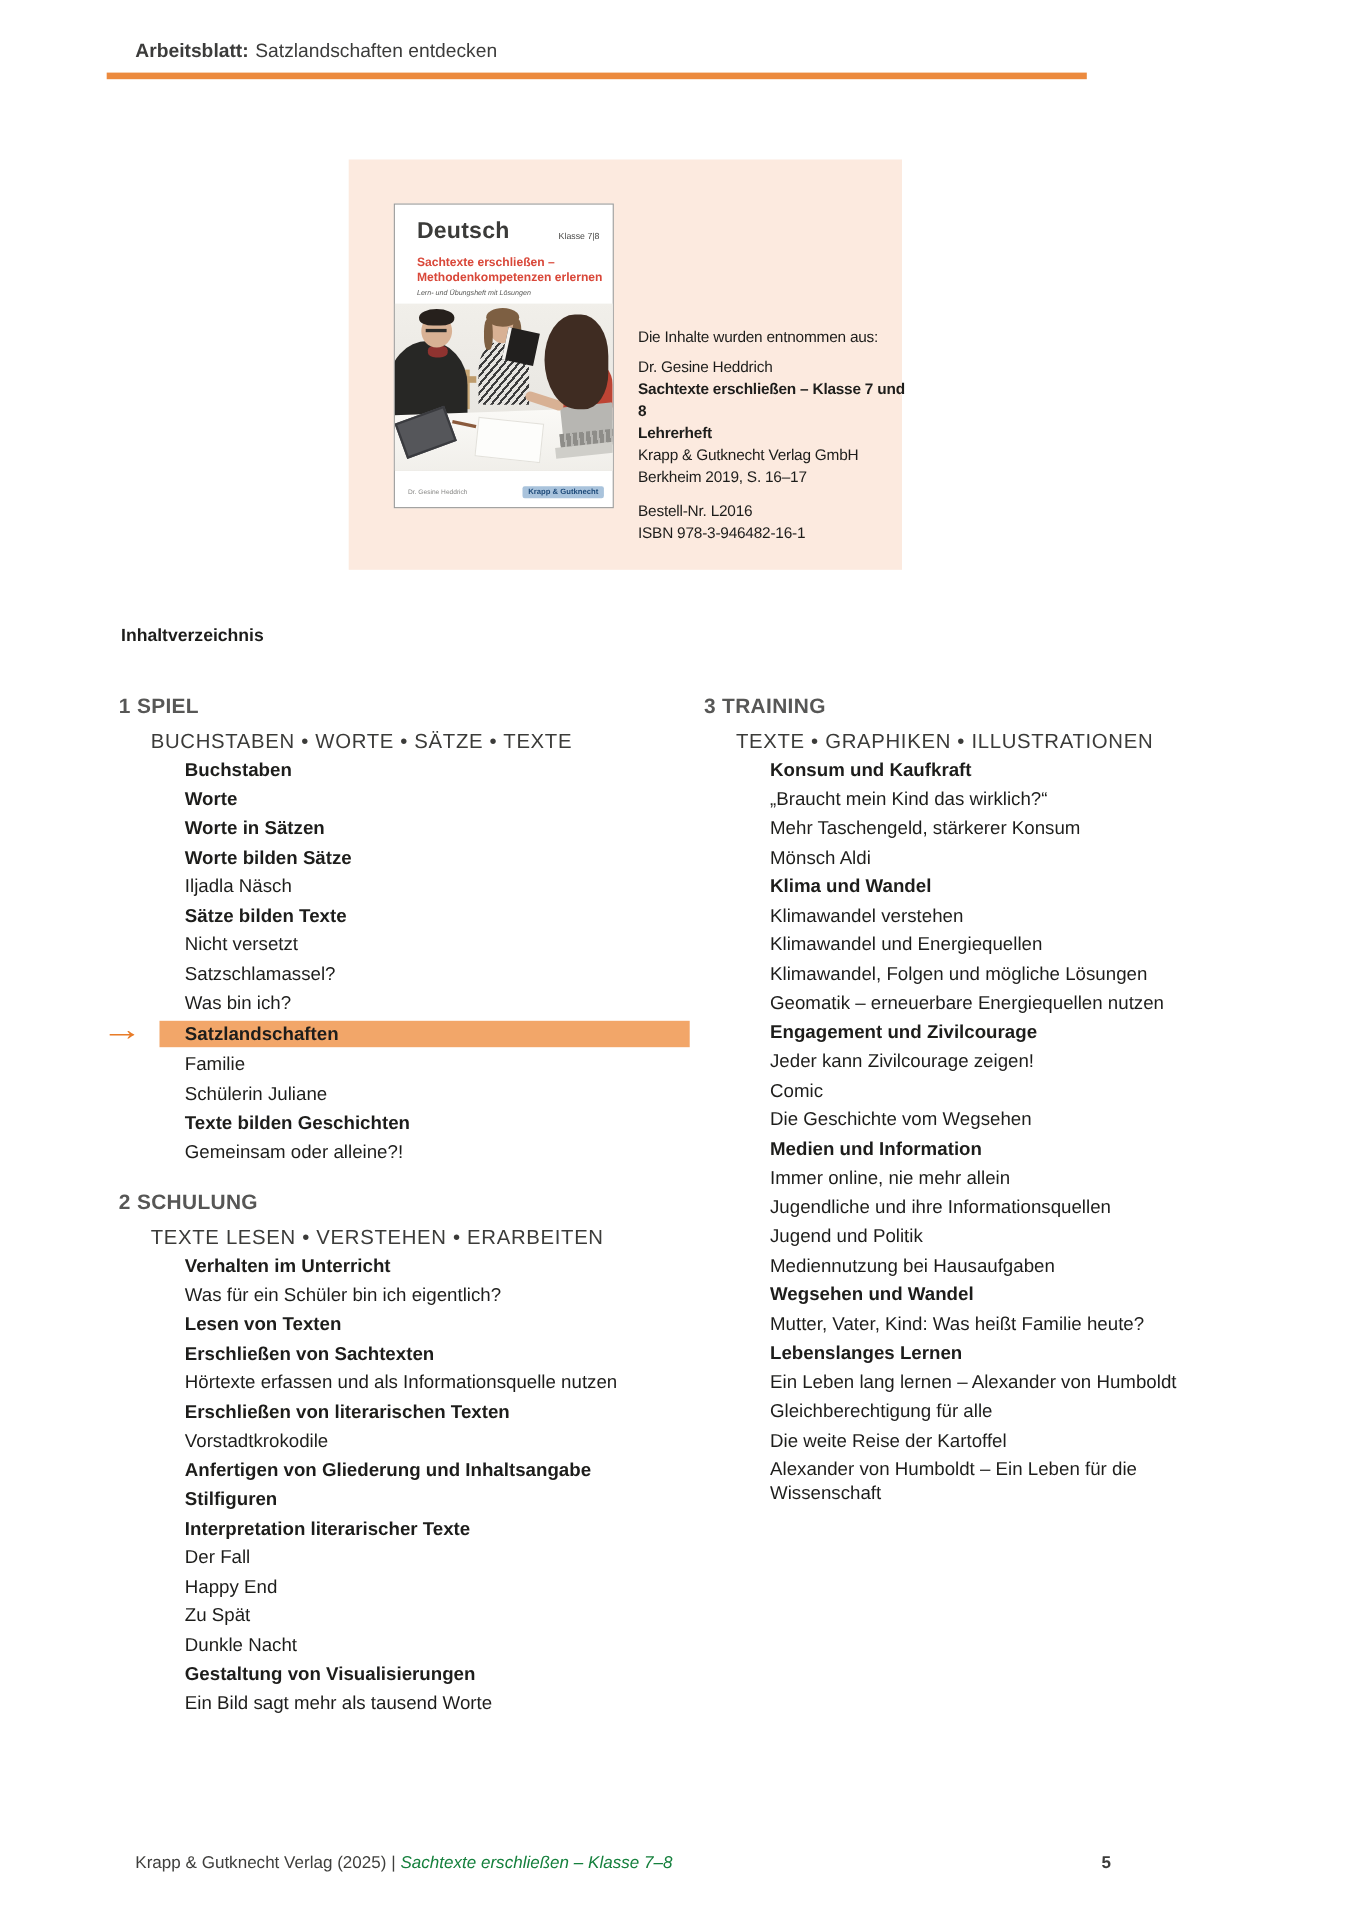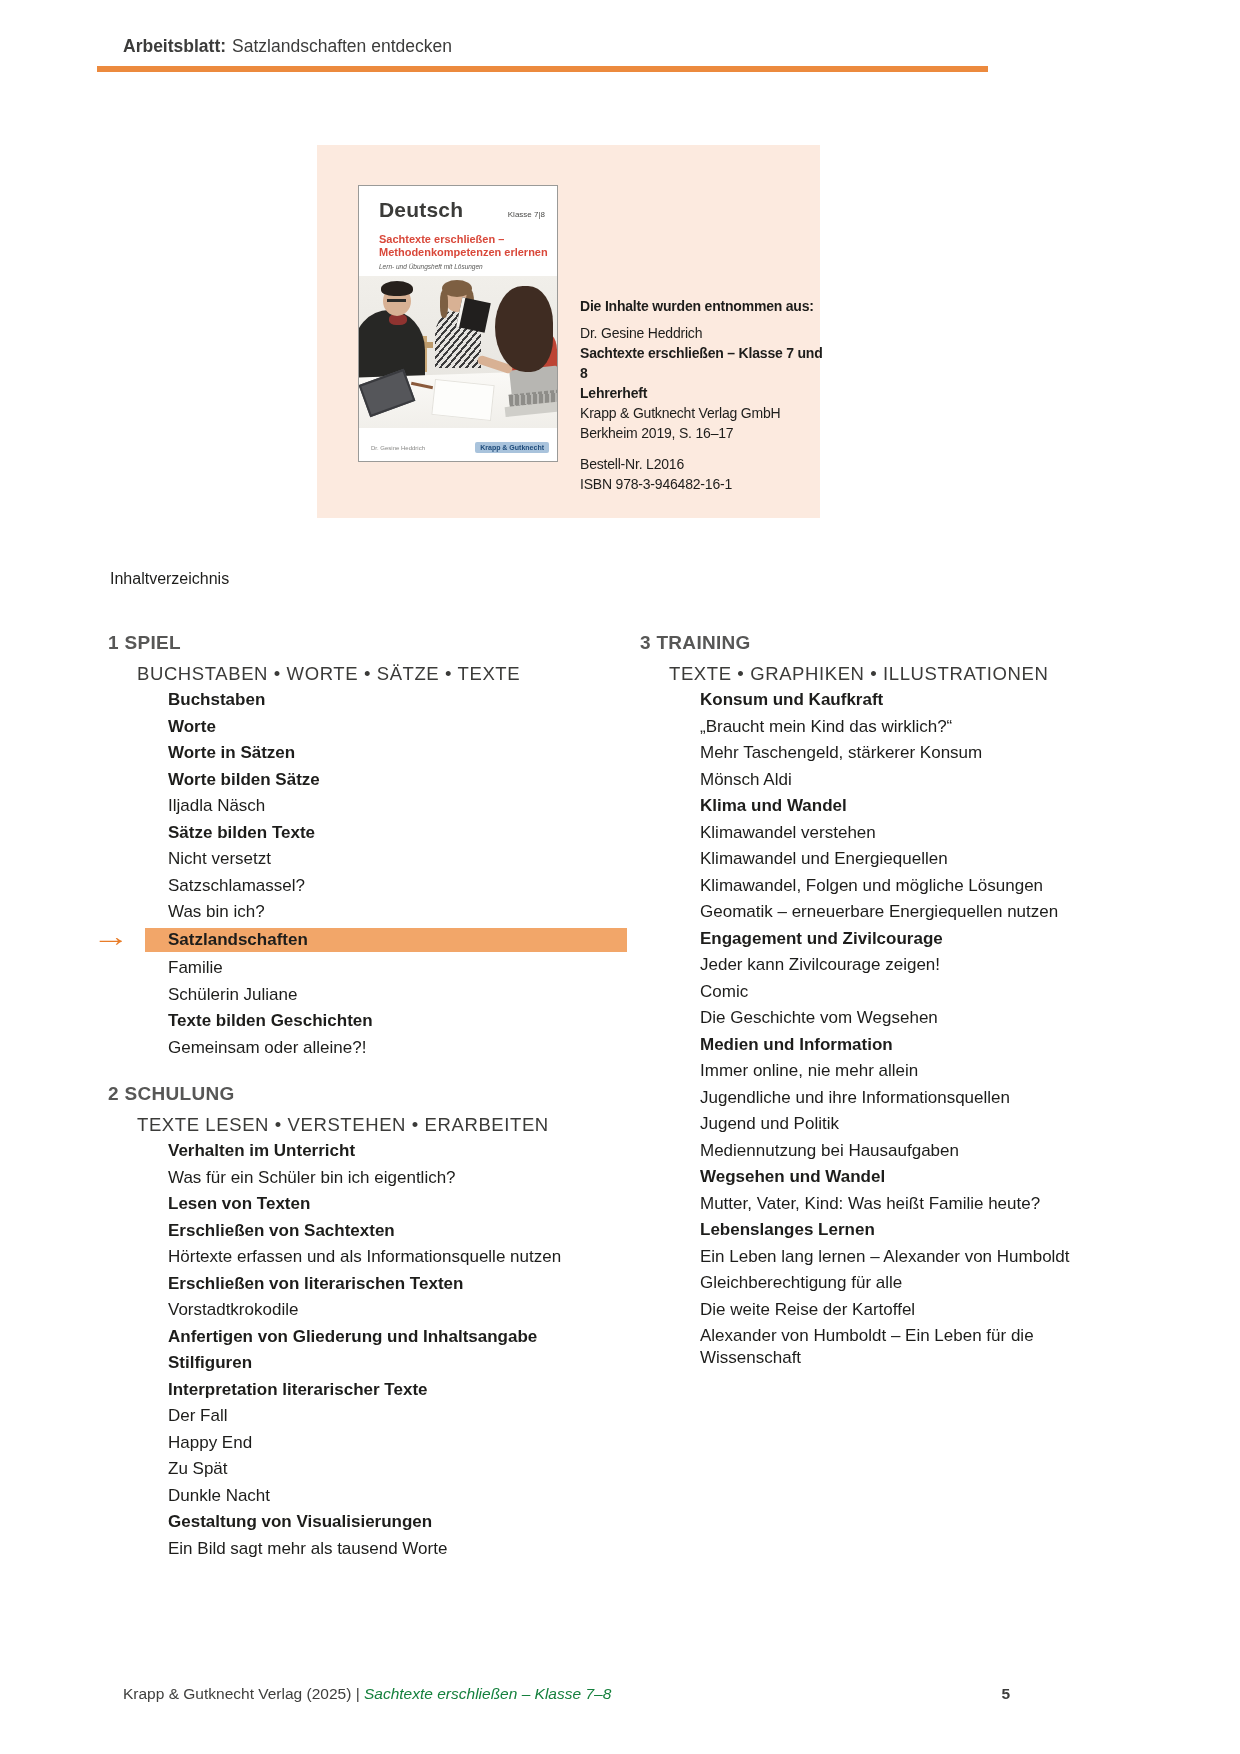--- a/index.html
+++ b/index.html
@@ -51,25 +51,25 @@
   .ph-laptop-base{left:146px;top:128px;width:60px;height:10px;background:#CFCEC9;transform:rotate(-6deg);}
   .ph-girl2-arm{left:118px;top:84px;width:36px;height:9px;background:#D8B194;border-radius:5px;transform:rotate(18deg);}
   .ph-girl2-hair{left:136px;top:10px;width:58px;height:86px;background:#3F2C22;border-radius:50% 45% 40% 55%;}
   .cv-author{position:absolute;left:12px;bottom:10px;font-size:6px;color:#888886;}
   .cv-logo{position:absolute;right:8px;bottom:8px;font-size:7px;font-weight:700;background:#A9C3DC;color:#1E4B7A;
            padding:2px 5px;border-radius:2px;}
 
   .credit{position:absolute;left:263px;top:151px;width:250px;font-size:14px;line-height:20px;
           color:#1D1D1B;letter-spacing:-0.2px;}
   .credit .b{font-weight:700;}
-  .credit .intro{font-weight:700;margin-bottom:7px;}
+  .credit .intro{font-weight:400;margin-bottom:7px;}
   .credit .gap{height:11px;}
 
   
-  .toc-heading{position:absolute;left:110px;top:570px;font-size:16px;font-weight:400;color:#1D1D1B;}
+  .toc-heading{position:absolute;left:110px;top:570px;font-size:16px;font-weight:700;color:#1D1D1B;}
   .toc-col{position:absolute;top:630px;width:475px;}
   .toc-col.left{left:108px;}
   .toc-col.right{left:640px;}
   .toc-section{margin-bottom:23px;}
   .sec-header{font-size:19px;line-height:26px;font-weight:700;color:#575756;letter-spacing:.3px;margin-bottom:3px;}
   .sec-subtitle{font-size:18.5px;line-height:30px;color:#3B3B39;letter-spacing:.6px;margin-left:29px;}
   .sec-subtitle:last-of-type{margin-bottom:8px;}
   .items{margin-left:60px;}
   .toc-item{position:relative;font-size:17px;line-height:21.5px;margin-bottom:5px;max-width:400px;}
   .toc-item.bold{font-weight:700;}

